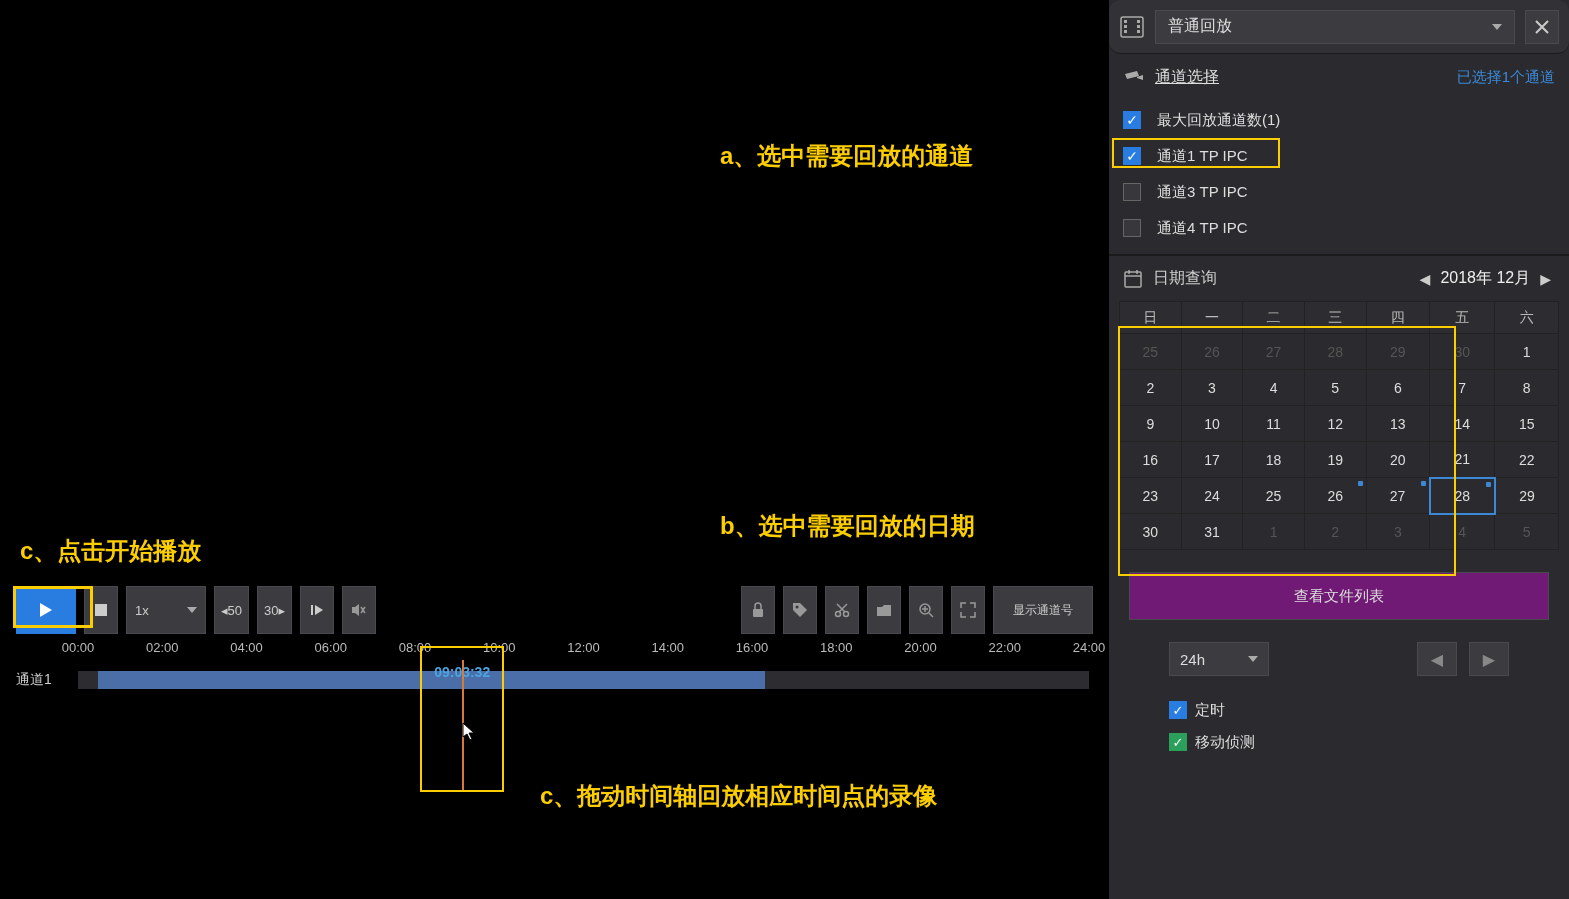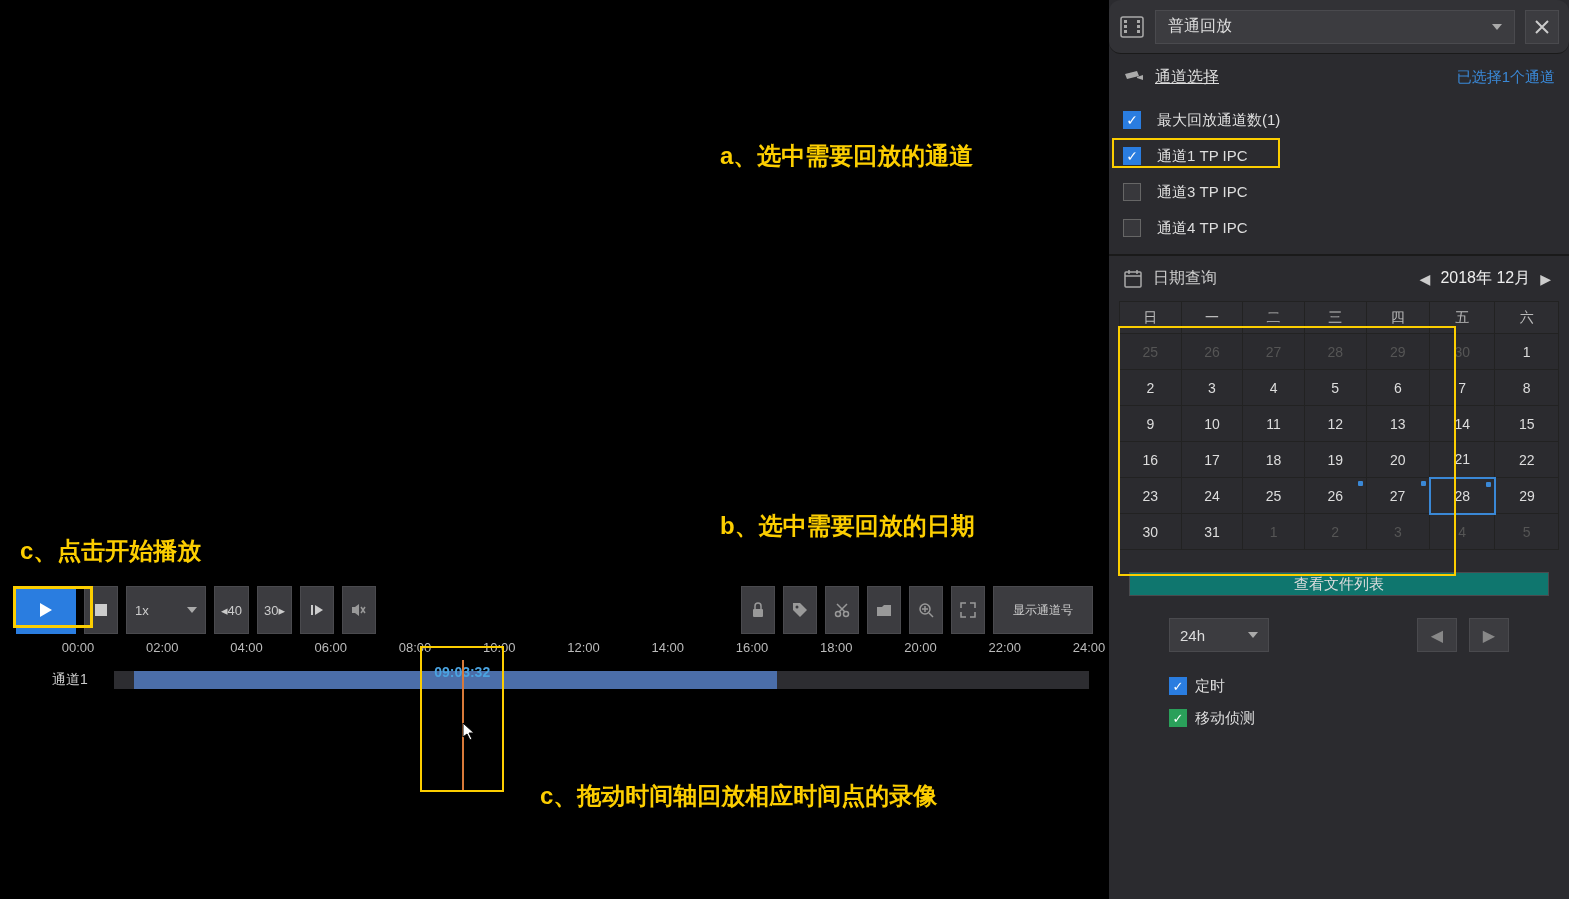--- a/index.html
+++ b/index.html
@@ -40,21 +40,21 @@
 .calendar-wrap { padding: 0 10px 10px 10px; }
 .calendar { width: 100%; border-collapse: collapse; }
 .calendar th { height: 32px; font-size: 14px; color: #bbb; font-weight: normal; border:1px solid #222; background:#2d2d31;}
 .calendar td { height: 36px; text-align: center; font-size: 14px; border: 1px solid #222; color: #ddd; position:relative; cursor:pointer;}
 .calendar td.dim { color: #555; }
 .calendar td.dot::after { content:""; position:absolute; right:3px; top:3px; width:5px; height:5px; background:#3a88d6; border-radius:1px;}
 .calendar td.selected { border:2px solid #3a88d6; }
 .calendar-highlight { position:absolute; border:2px solid #fcce00; pointer-events:none; }
 
 
-.file-list-btn { margin: 12px 20px; height: 24px; background: #0f766e; border:1px solid #4a4a4e; display:flex; align-items:center; justify-content:center; font-size:15px; color:#ddd; cursor:pointer;}
+.file-list-btn { margin: 12px 20px; height: 48px; background: #701a75; border:1px solid #4a4a4e; display:flex; align-items:center; justify-content:center; font-size:15px; color:#ddd; cursor:pointer;}
 
 
 .range-row { display:flex; align-items:center; gap:12px; padding: 10px 60px; }
 .range-dd { background:#3c3c40; border:1px solid #4a4a4e; height:34px; width:100px; display:flex; align-items:center; justify-content:space-between; padding:0 10px; font-size:15px; color:#ddd;}
 .arrow-btn { width:40px; height:34px; background:#3c3c40; border:1px solid #4a4a4e; display:flex; align-items:center; justify-content:center; color:#888;}
 
 
 .legend { padding: 8px 60px; font-size:15px; }
 .legend .item { display:flex; align-items:center; height:32px; gap:8px; color:#ddd;}
 .legend .cb2 { width:18px; height:18px; display:flex;align-items:center;justify-content:center; font-size:13px; color:#fff;}
@@ -68,21 +68,21 @@
 .play-highlight { position:absolute; border:3px solid #fcce00; pointer-events:none; }
 .speed-dd { width:80px; justify-content:space-between; padding:0 8px; }
 .spacer { flex:1; }
 .show-ch { width:100px; font-size:12px;}
 
 
 .timeline { position:absolute; left:0; top:640px; width:1109px; }
 .ruler { height:26px; display:flex; padding-left:78px; font-size:13px; color:#bbb; position:relative;}
 .ruler span { position:absolute; transform:translateX(-50%);}
 .tracks { }
-.track { display:flex; align-items:center; height:28px;padding-left:36px; }
+.track { display:flex; align-items:center; height:28px; }
 .track-label { width:78px; padding-left:16px; font-size:14px; color:#ccc;}
 .track-bar { flex:1; height:18px; background:#2d2d31; position:relative; margin-right:20px;}
 .seg { position:absolute; top:0; bottom:0; background:#4b6ea9; }
 .playhead-box { position:absolute; border:2px solid #fcce00; pointer-events:none; }
 .playhead-line { position:absolute; width:2px; background:#d87a3a; }
 .playhead-time { position:absolute; color:#4aa3e0; font-size:14px; font-weight:bold; transform:translateX(-50%);}
 .cursor-icon { position:absolute; font-size:18px; color:#fff; transform:translate(-2px,-2px);}
 
 .tri-down { width:0;height:0;border-left:5px solid transparent;border-right:5px solid transparent;border-top:6px solid #aaa; }
 svg { display:block; }
@@ -279,21 +279,21 @@
   </div>
   <div class="tbtn">
     <svg width="12" height="12">
         <rect width="12" height="12" fill="#ccc"></rect>
       </svg>
   </div>
   <div class="tbtn speed-dd">
     <span>1x</span>
     <span class="tri-down"></span>
   </div>
-  <div class="tbtn">◂40</div>
+  <div class="tbtn">◂50</div>
   <div class="tbtn">30▸</div>
   <div class="tbtn">
     <svg width="14" height="14" viewBox="0 0 14 14">
         <rect x="1" y="2" width="2" height="10" fill="#ccc"></rect>
         <polygon points="5,2 13,7 5,12" fill="#ccc"></polygon>
       </svg>
   </div>
   <div class="tbtn">
     <svg width="16" height="14" viewBox="0 0 16 14">
         <polygon points="1,4 4,4 8,1 8,13 4,10 1,10" fill="#999"></polygon>

